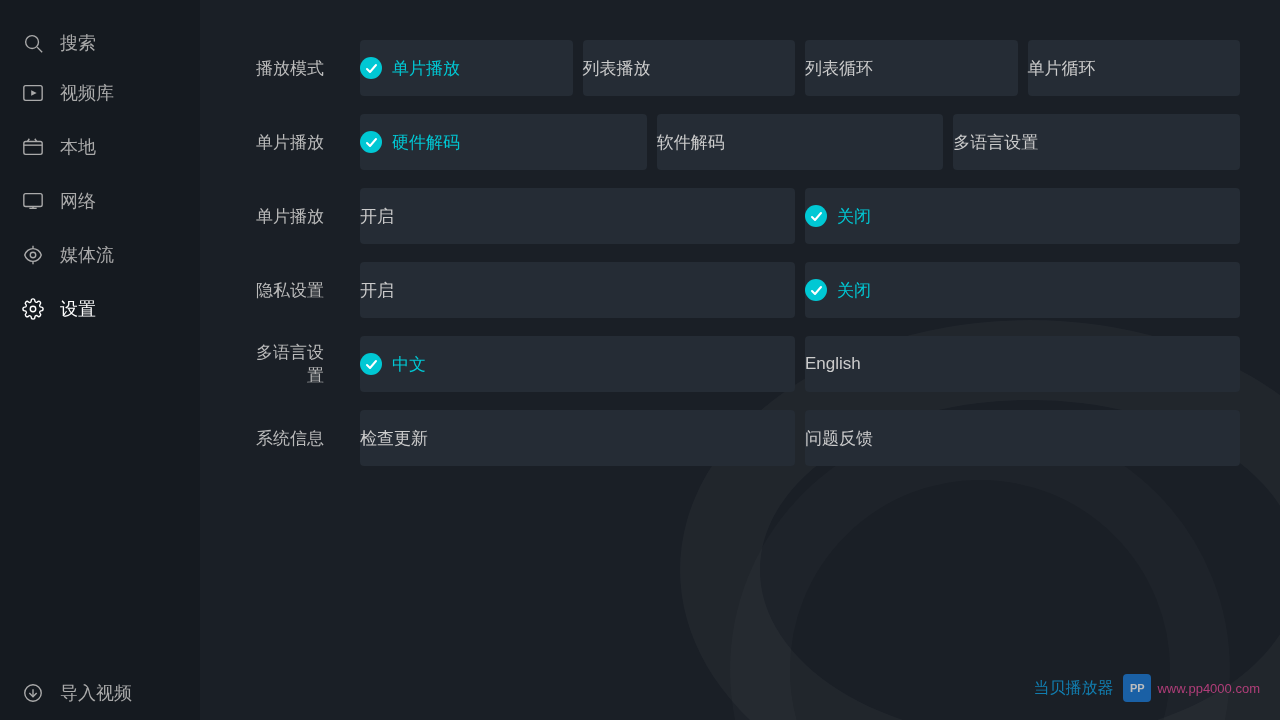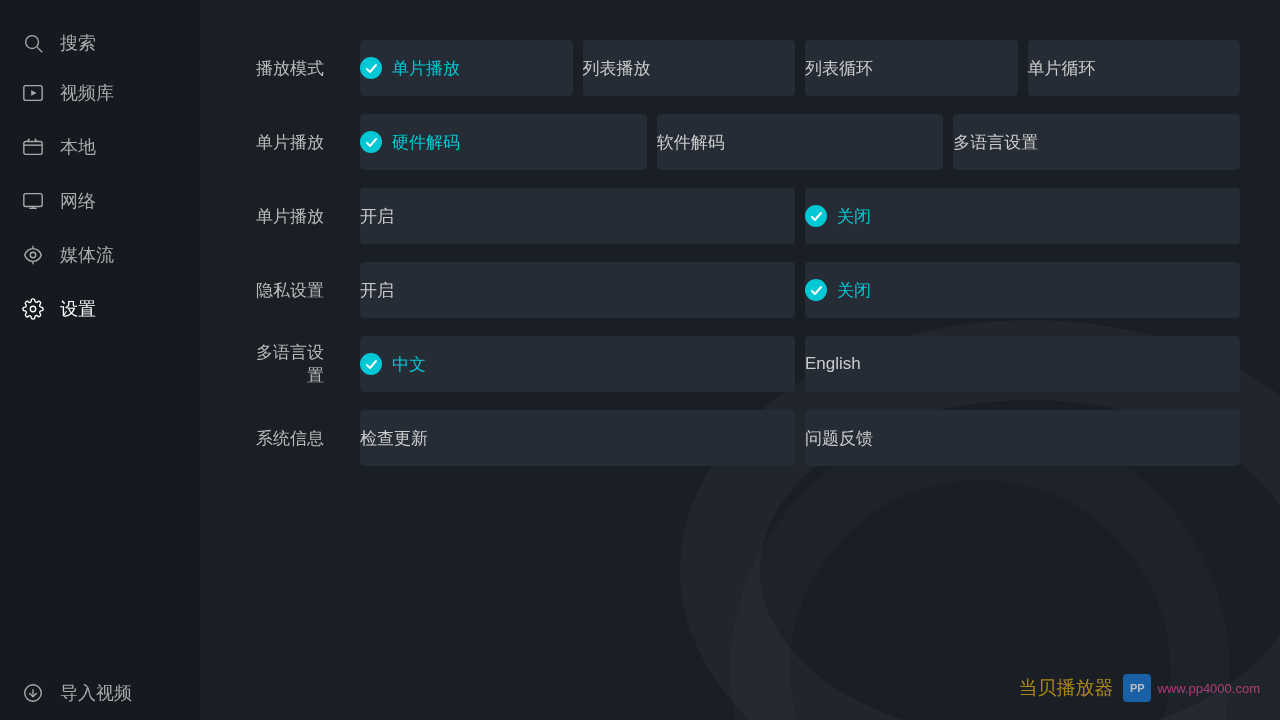--- a/index.html
+++ b/index.html
@@ -160,22 +160,22 @@
     .watermark {
       position: absolute;
       bottom: 18px;
       right: 20px;
       display: flex;
       align-items: center;
       gap: 10px;
       opacity: 0.7;
     }
     .watermark-brand {
-      font-size: 19px;
-      color: #eab308;
+      font-size: 16px;
+      color: #0ea5e9;
     }
     .watermark-logo {
       display: flex;
       align-items: center;
       gap: 6px;
     }
     .watermark-logo-icon {
       width: 28px;
       height: 28px;
       background: #1a7cdb;

